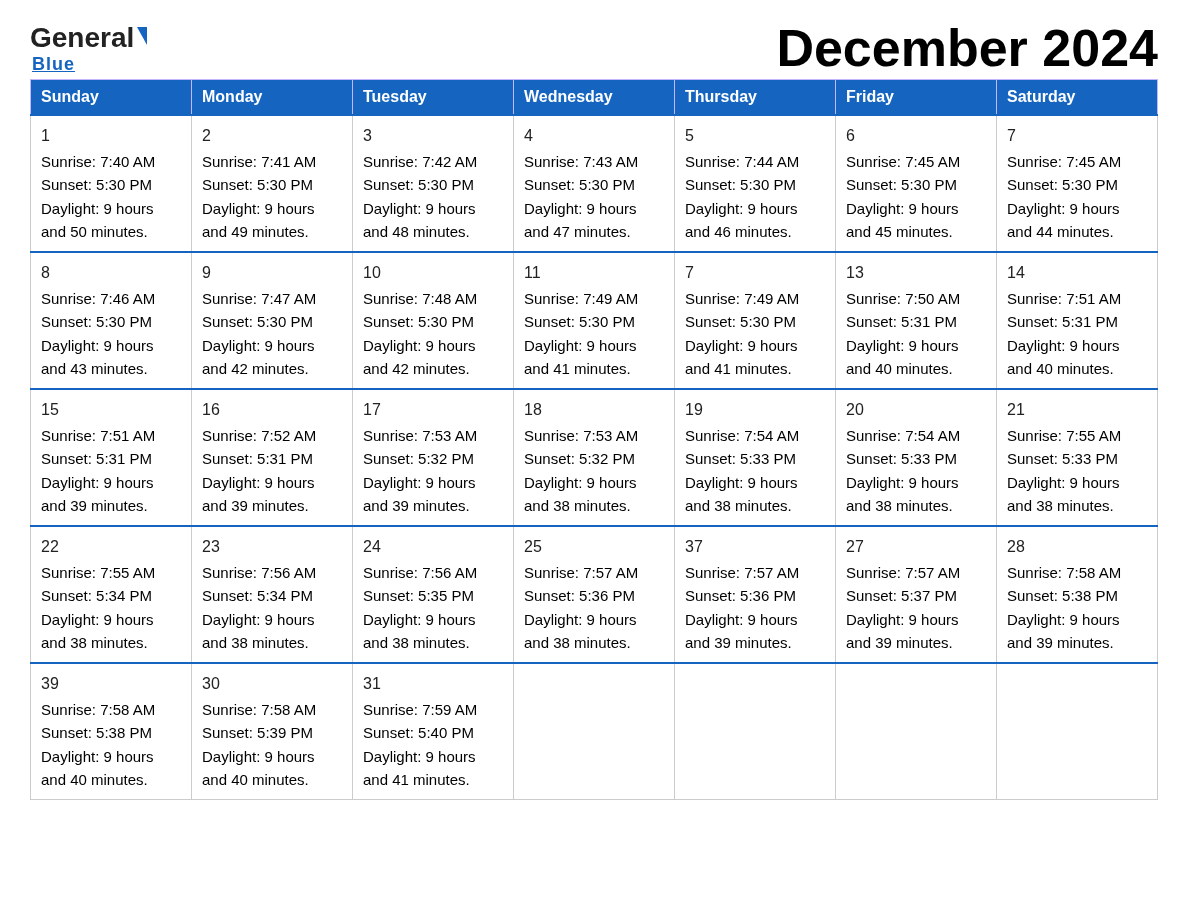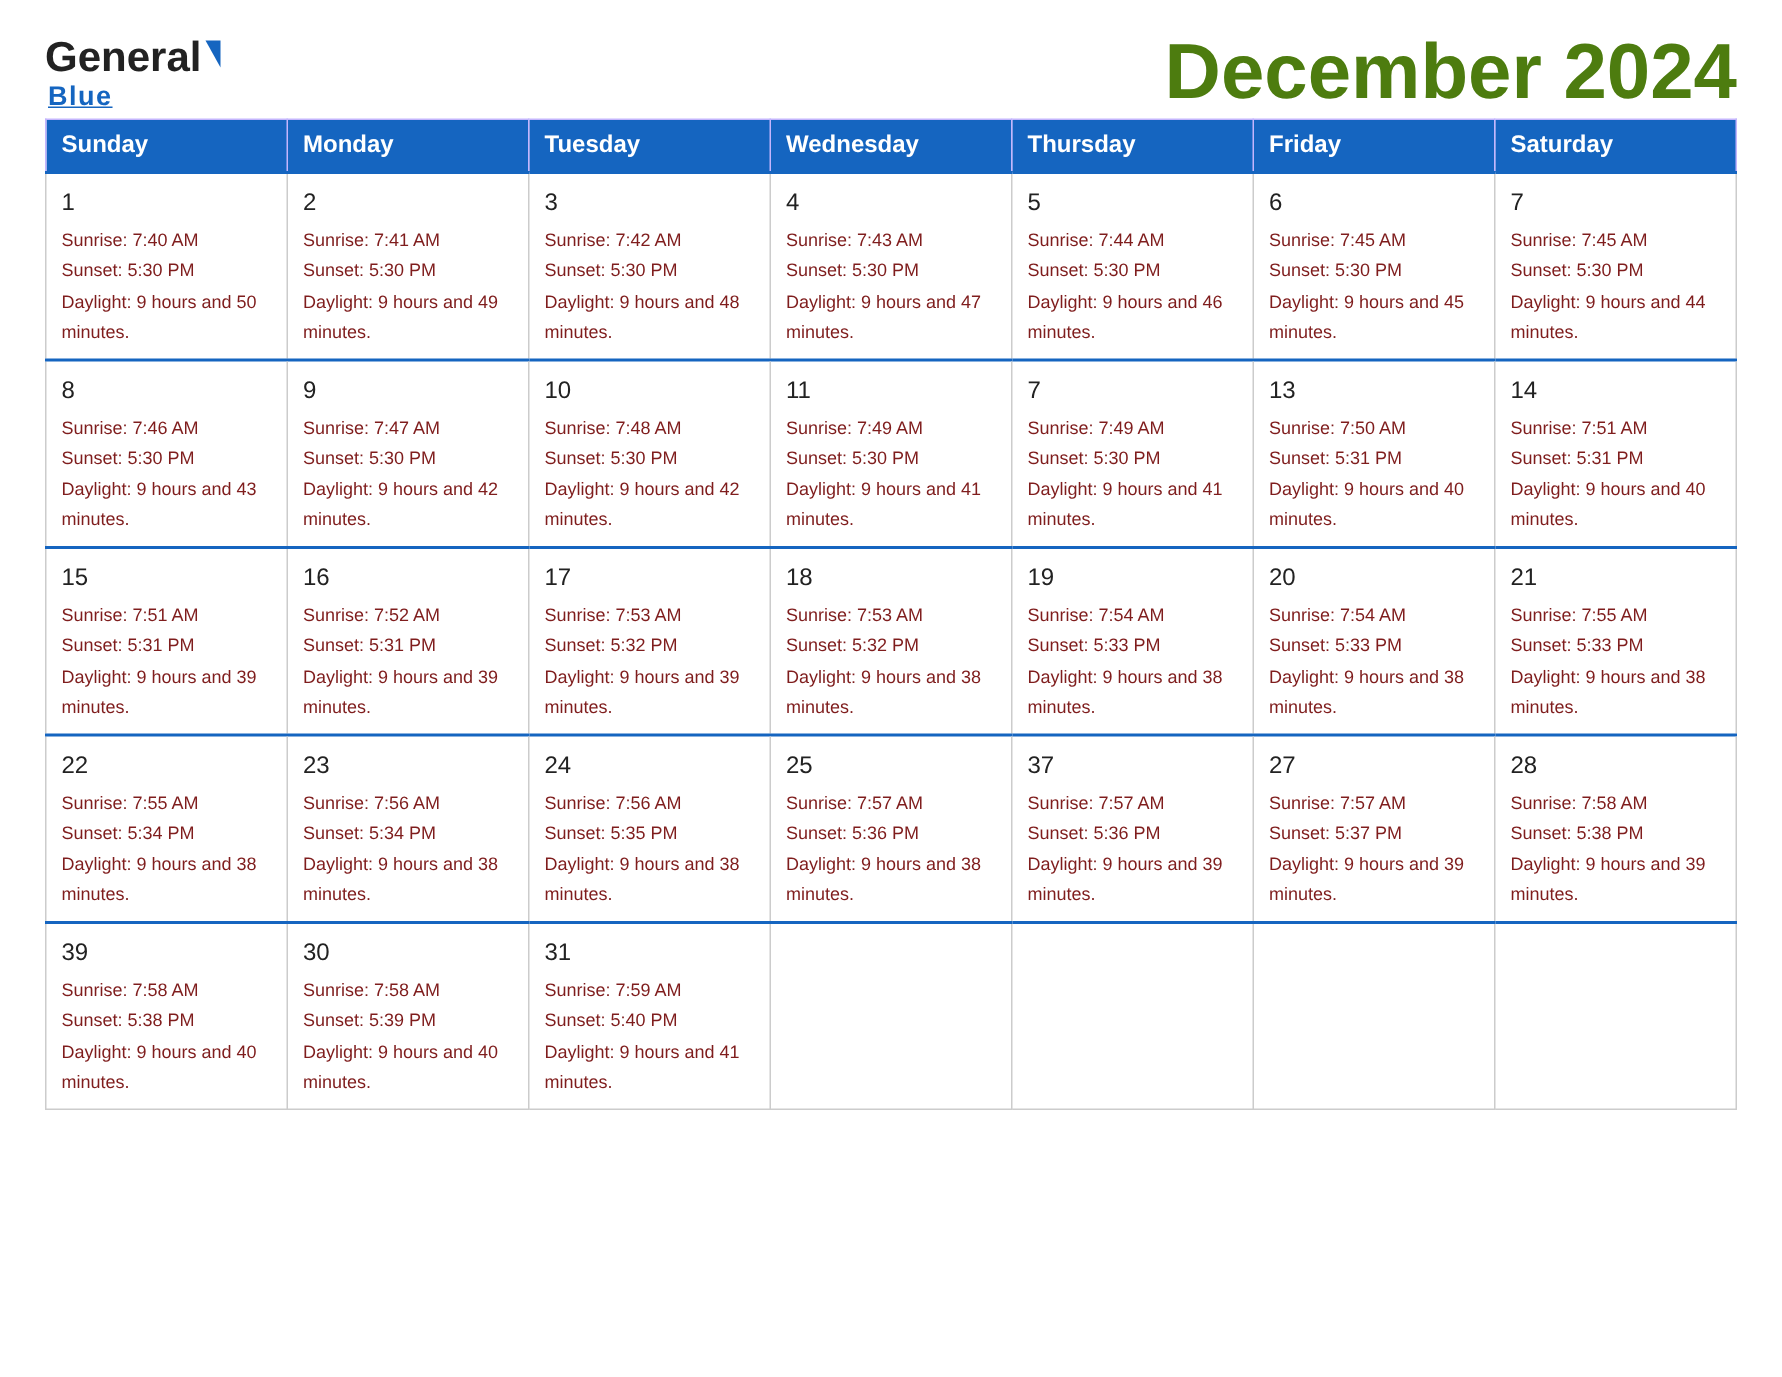--- a/index.html
+++ b/index.html
@@ -45,21 +45,21 @@
       margin-left: 2px;
       letter-spacing: 1px;
       text-decoration: underline;
     }
     .title-block {
       text-align: right;
     }
     .main-title {
       font-size: 52px;
       font-weight: bold;
-      color: #4d7c0f;
+      color: #000000;
       line-height: 1.1;
     }
     .subtitle {
       font-size: 22px;
       color: #444;
       margin-top: 4px;
     }
     table {
       width: 100%;
       border-collapse: collapse;
@@ -84,22 +84,22 @@
       background: #fff;
       min-height: 90px;
     }
     tbody tr td .day-num {
       font-size: 16px;
       font-weight: normal;
       display: block;
       margin-bottom: 2px;
     }
     tbody tr td .day-info {
-      font-size: 12px;
-      color: #7f1d1d;
+      font-size: 15px;
+      color: #000000;
       line-height: 1.55;
     }
     tbody tr:not(:first-child) td {
       border-top: 2px solid #1565c0;
     }
     .empty-cell {
       border-top: 2px solid #1565c0;
     }
   </style>
 </head>

